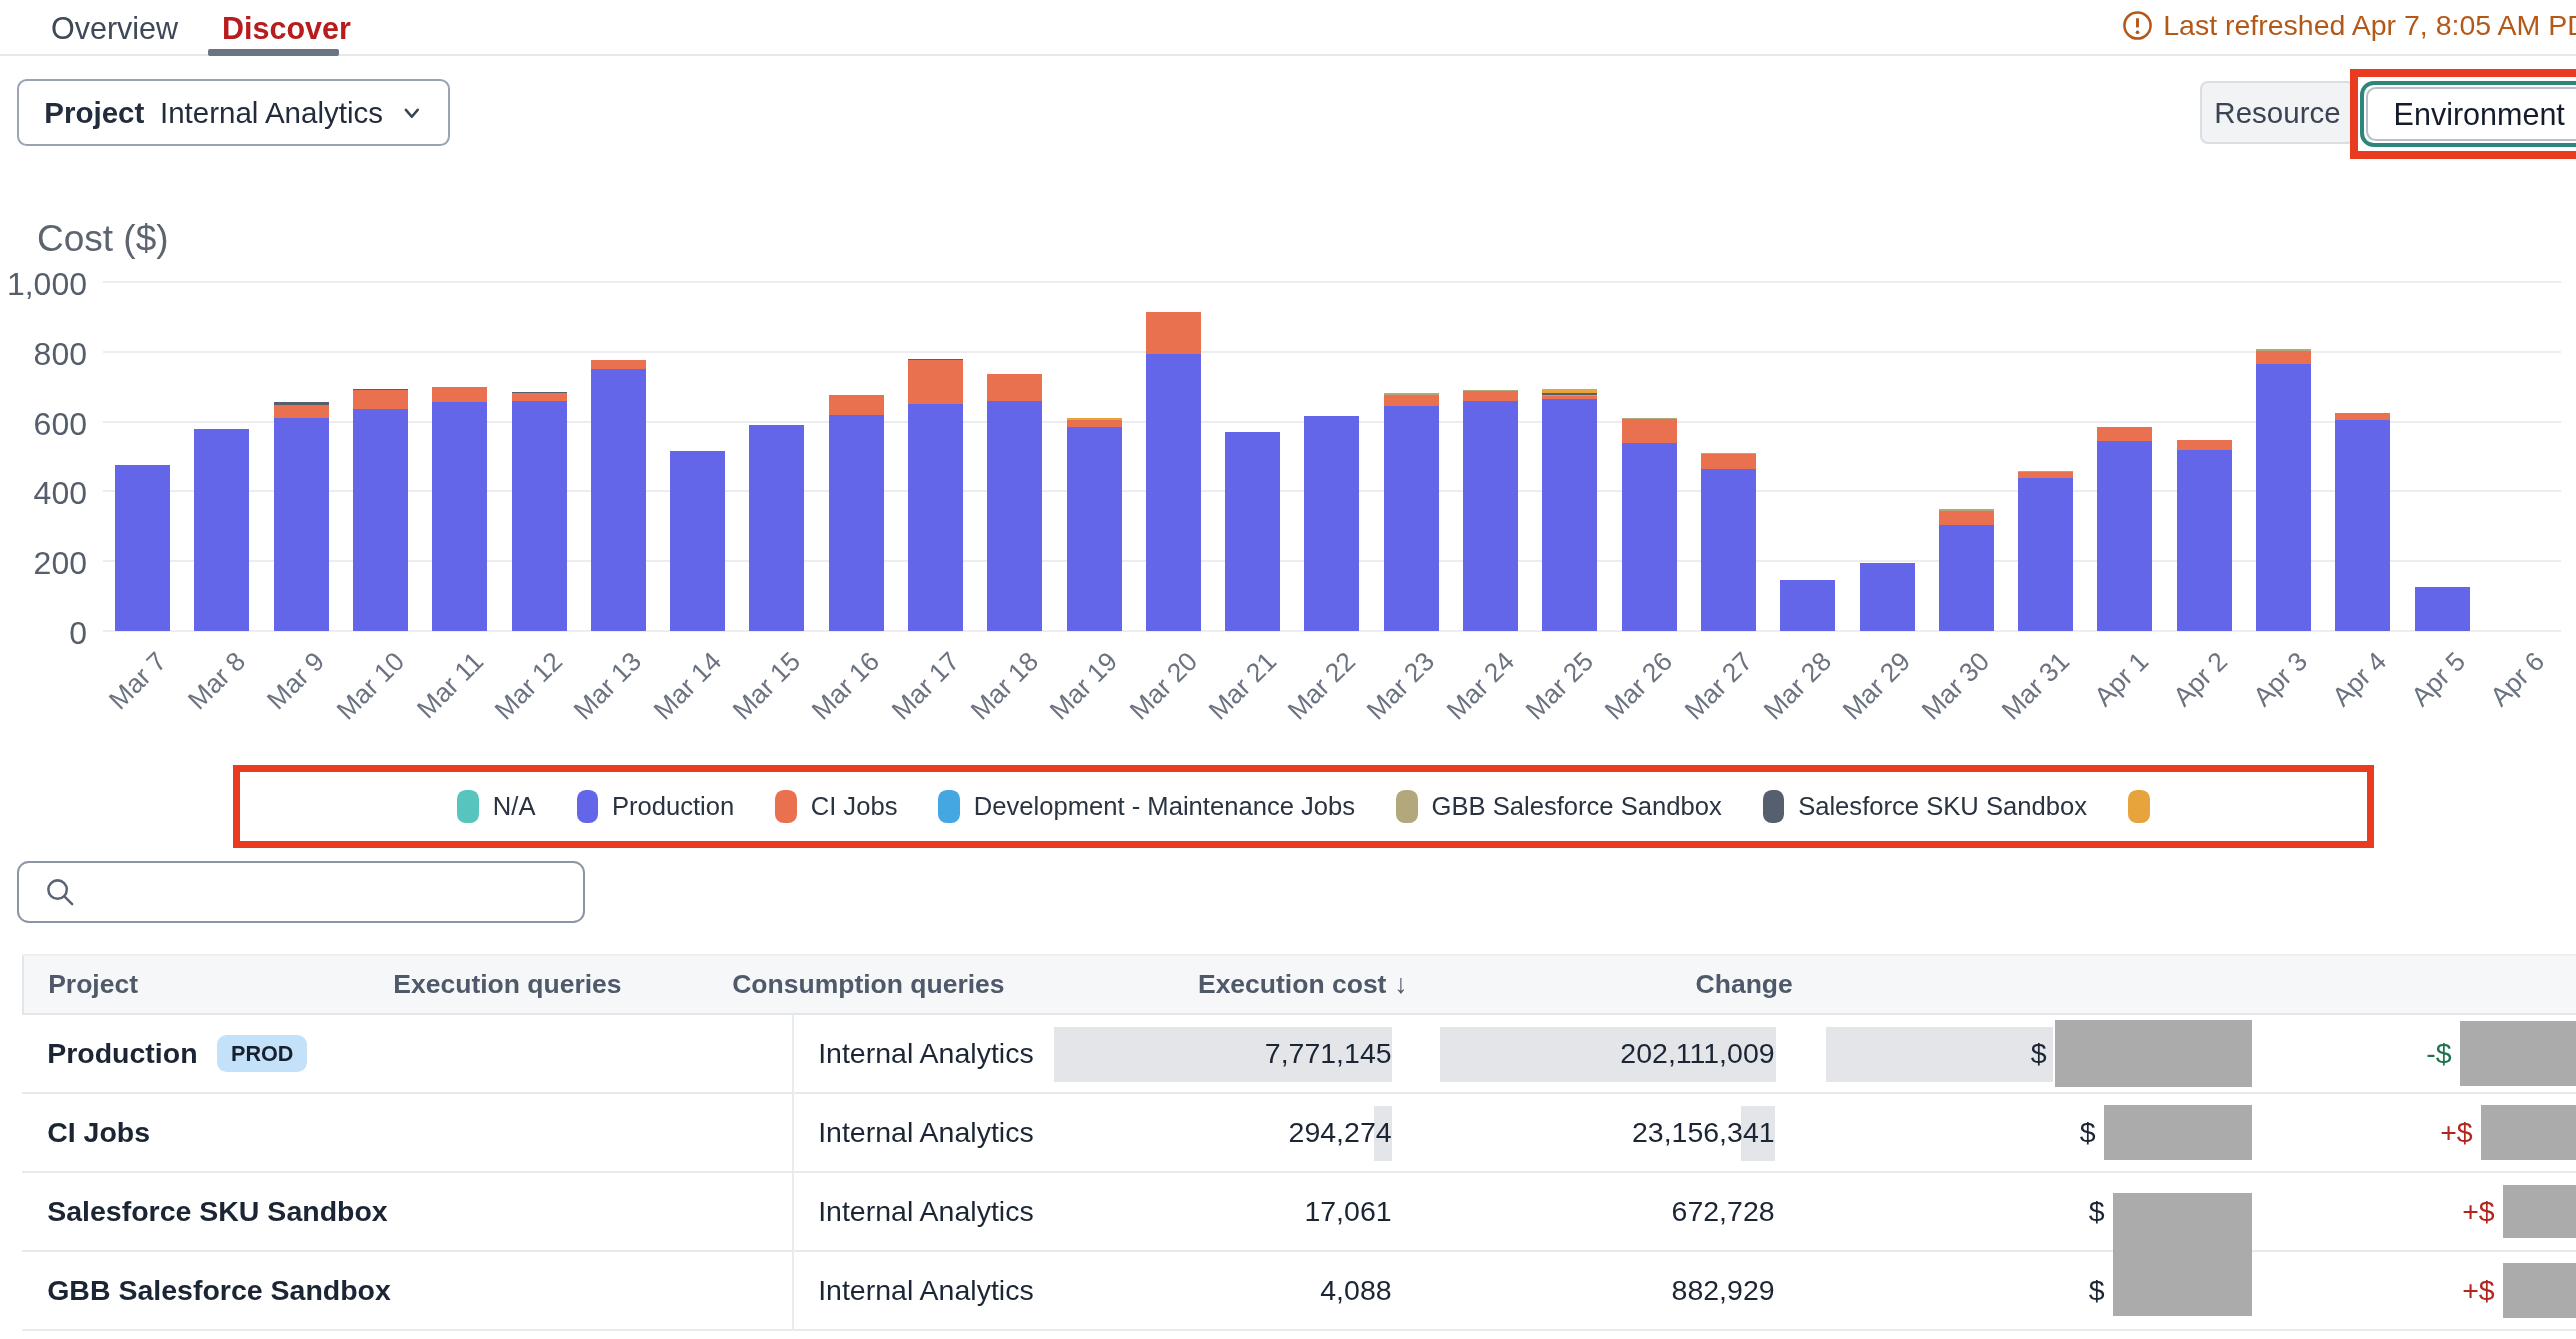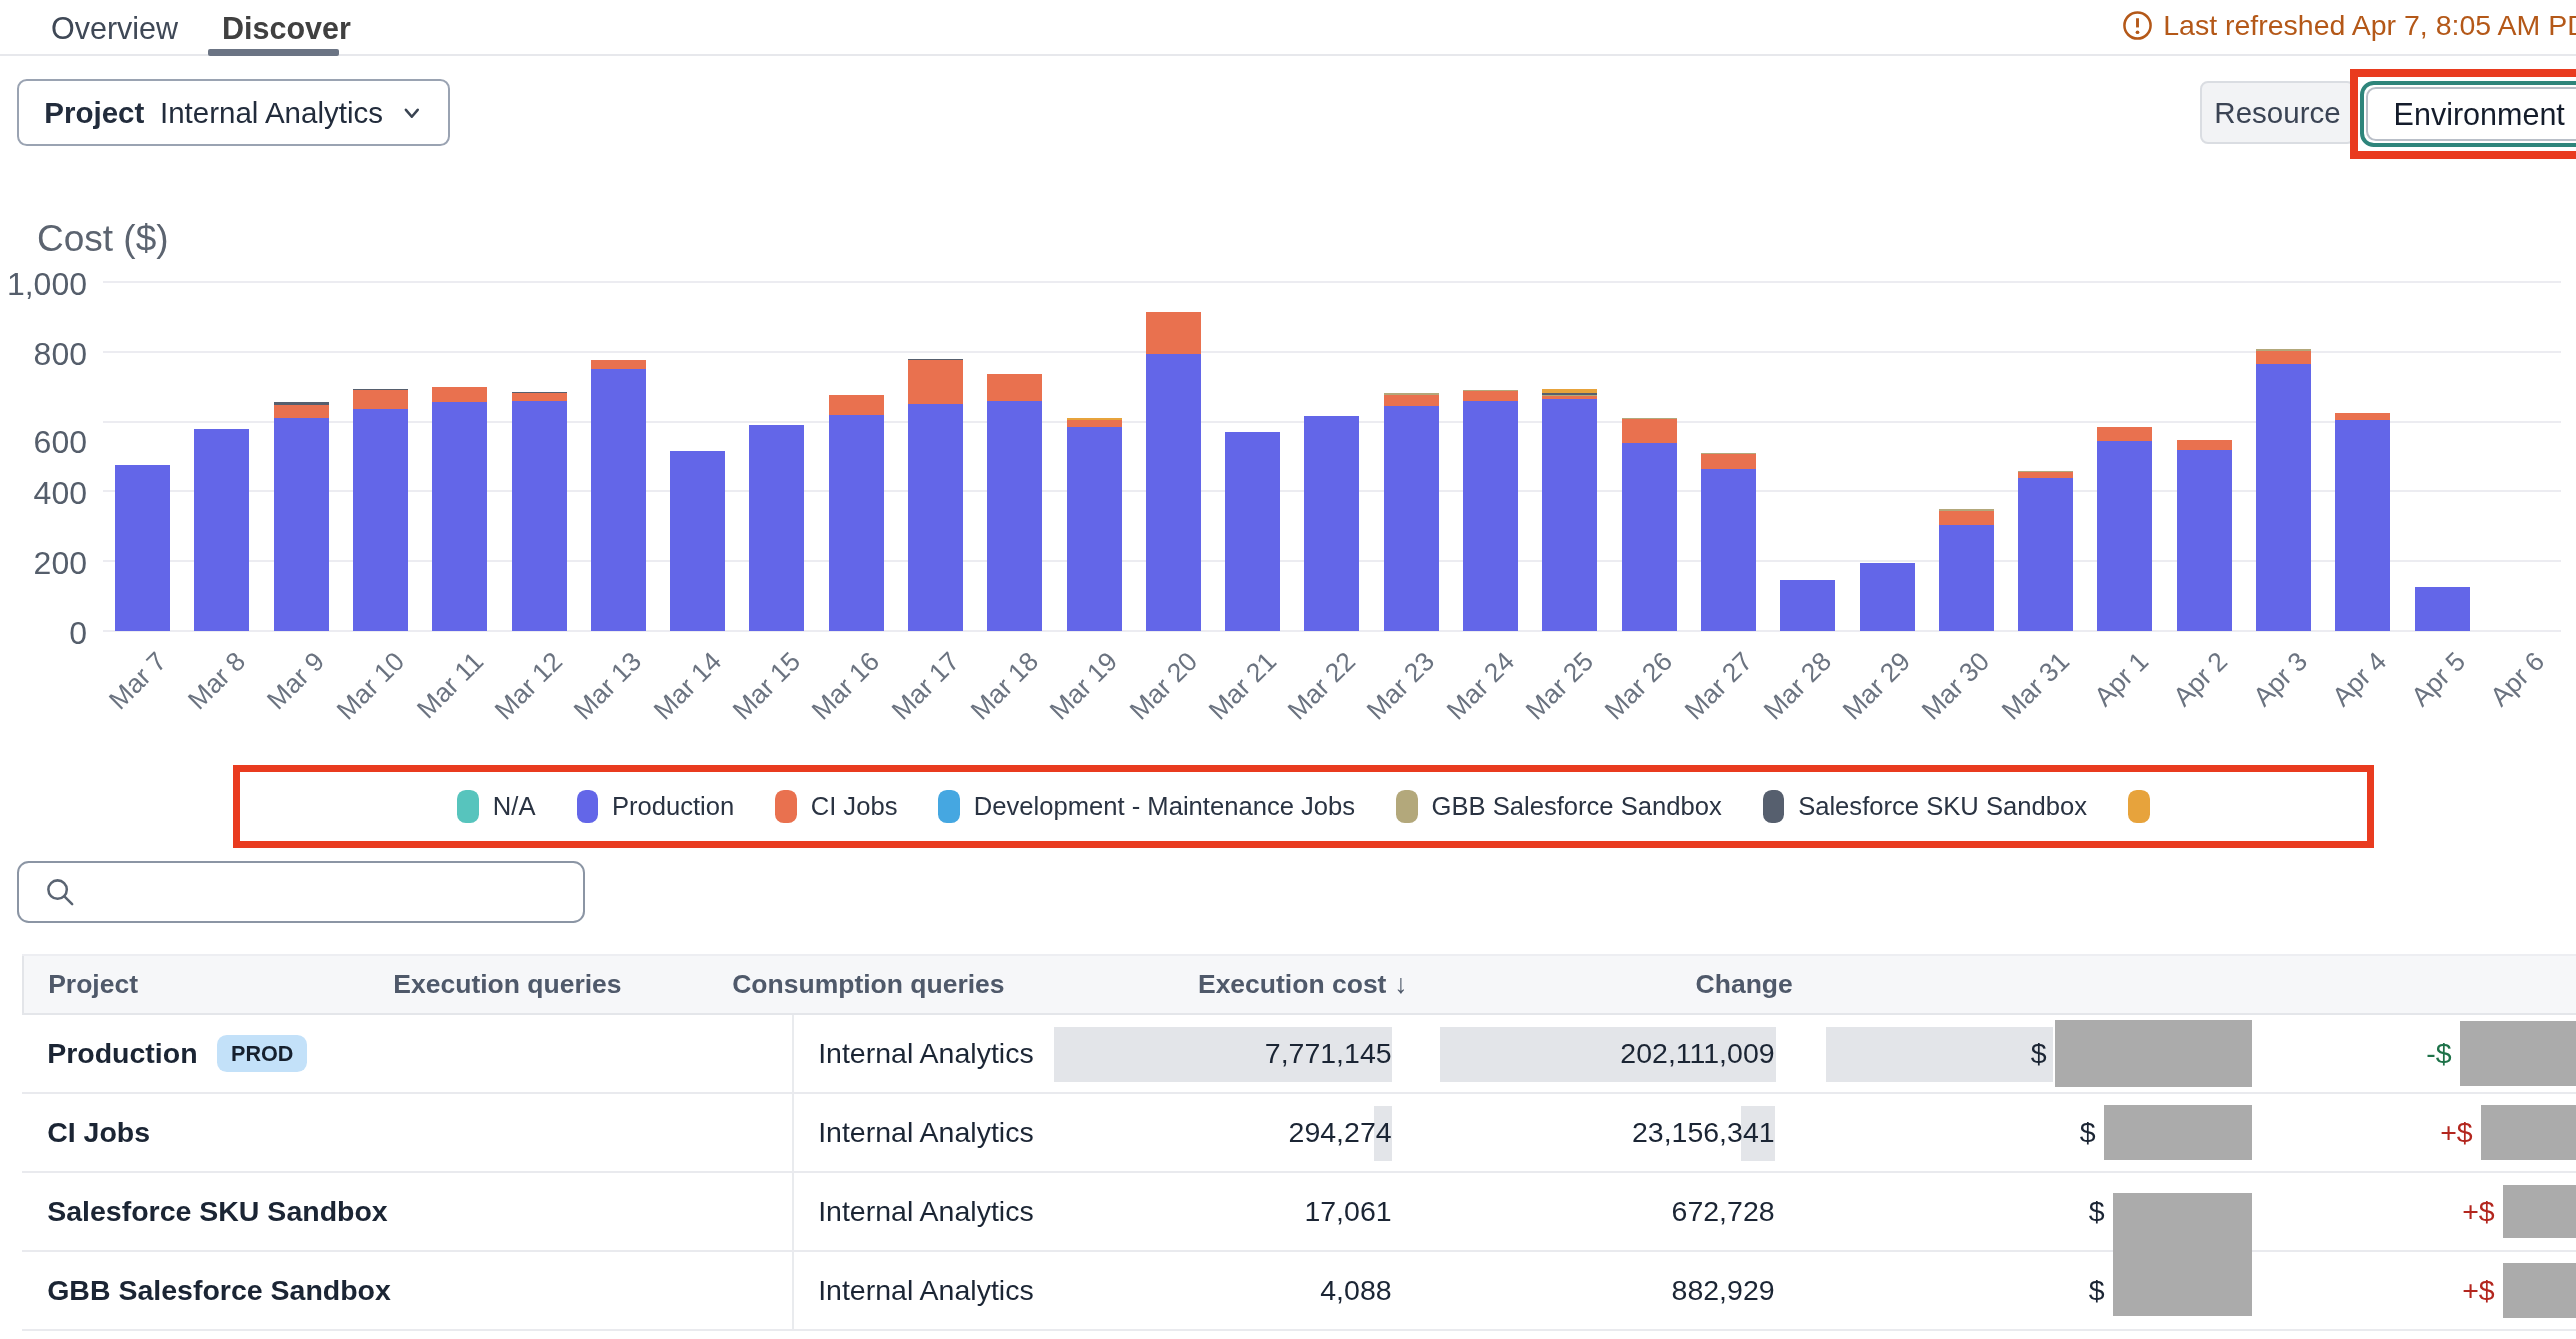--- a/index.html
+++ b/index.html
@@ -3,21 +3,21 @@
 <meta charset="utf-8">
 <style>
   * { margin:0; padding:0; box-sizing:border-box; }
   html,body { width:2576px; height:1339px; background:#ffffff; overflow:hidden;
               font-family:"Liberation Sans", sans-serif; position:relative; }
 
   
   #topbar { position:absolute; left:0; top:0; width:2576px; height:56px;
             border-bottom:2px solid #e7e8ec; background:#fff; }
   .tab { position:absolute; top:10.8px; font-size:30.5px; color:#3f4856; cursor:pointer; }
-  .tab.active { color:#404040; font-weight:700; }
+  .tab.active { color:#b91c1c; font-weight:700; }
   #tab-underline { position:absolute; left:208px; top:49px; width:131px; height:6.9px;
                    background:#6b7484; border-radius:2px; }
   #refresh { position:absolute; right:-11.8px; top:8.8px; display:flex; align-items:center;
              gap:9.8px; color:#b45818; font-size:28.5px; white-space:nowrap; }
 
   
   #project-dd { position:absolute; left:16.7px; top:79px; height:67px; min-width:356px;
                 border:2px solid #9aa3b2; border-radius:9.8px; background:#fff;
                 display:flex; align-items:center; gap:15.7px; padding:0 23.6px 0 25.6px;
                 font-size:29.5px; color:#222c3c; cursor:pointer; }
@@ -128,21 +128,21 @@
     <button id="environment-btn">Environment</button>
   </div>
 </div>
 
 <div id="chart">
   <div id="chart-title">Cost ($)</div>
   <div id="ylabels">
       <div class="ylab" style="top: 409px;">0</div>
       <div class="ylab" style="top: 339px;">200</div>
       <div class="ylab" style="top: 269px;">400</div>
-      <div class="ylab" style="top: 218px;">600</div>
+      <div class="ylab" style="top: 200px;">600</div>
       <div class="ylab" style="top: 130px;">800</div>
       <div class="ylab" style="top: 60px;">1,000</div>
     </div>
   <div id="plot">
       <div class="gridline" style="bottom: -1px;"></div>
       <div class="gridline" style="bottom: 69px;"></div>
       <div class="gridline" style="bottom: 139px;"></div>
       <div class="gridline" style="bottom: 208px;"></div>
       <div class="gridline" style="bottom: 278px;"></div>
       <div class="gridline" style="bottom: 348px;"></div>

